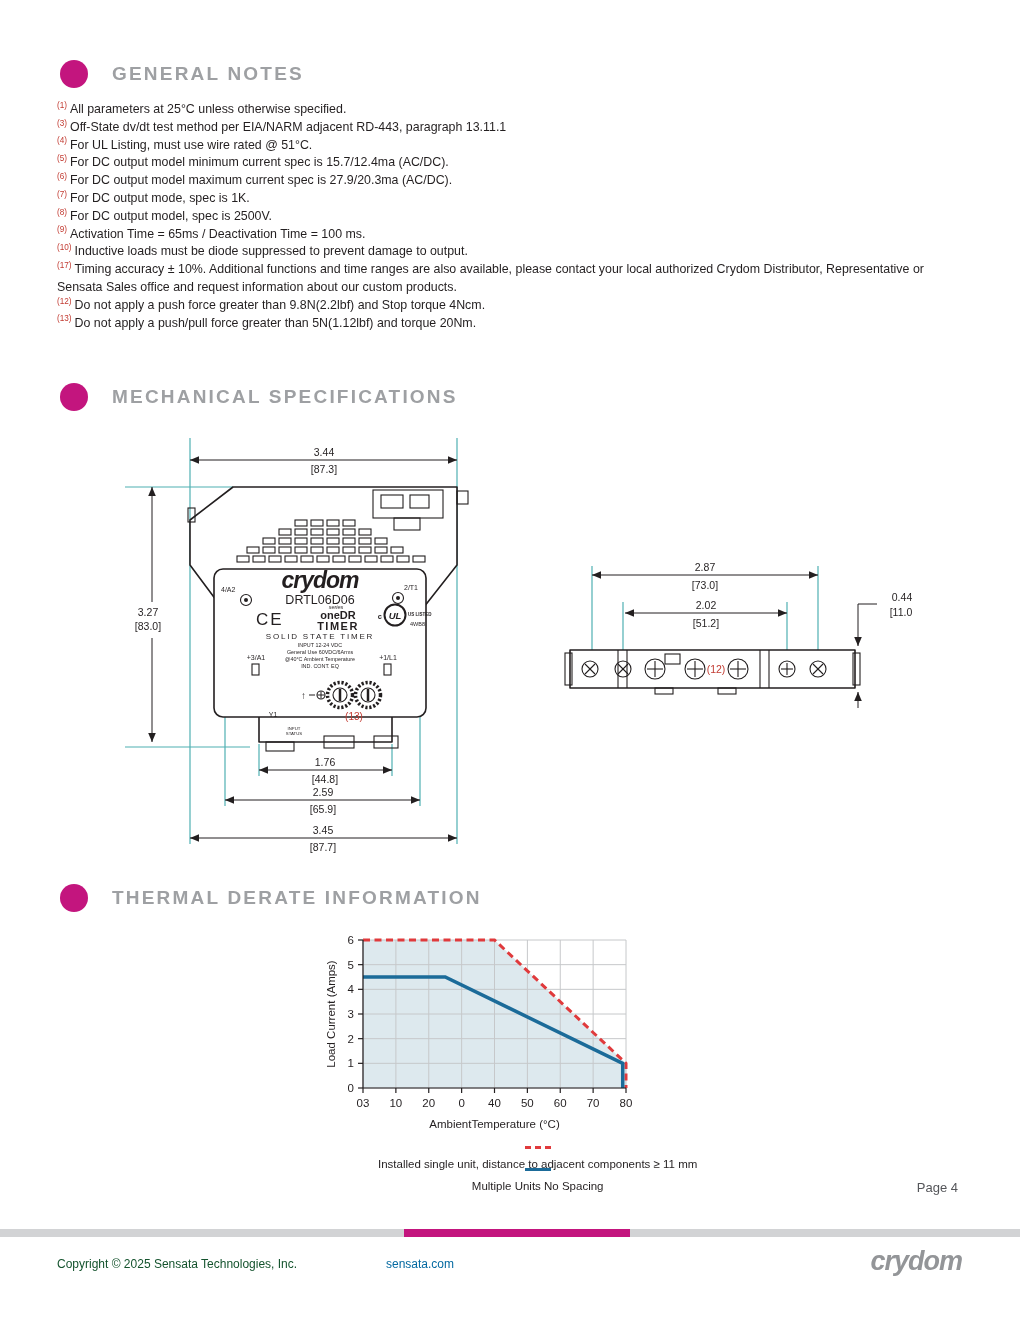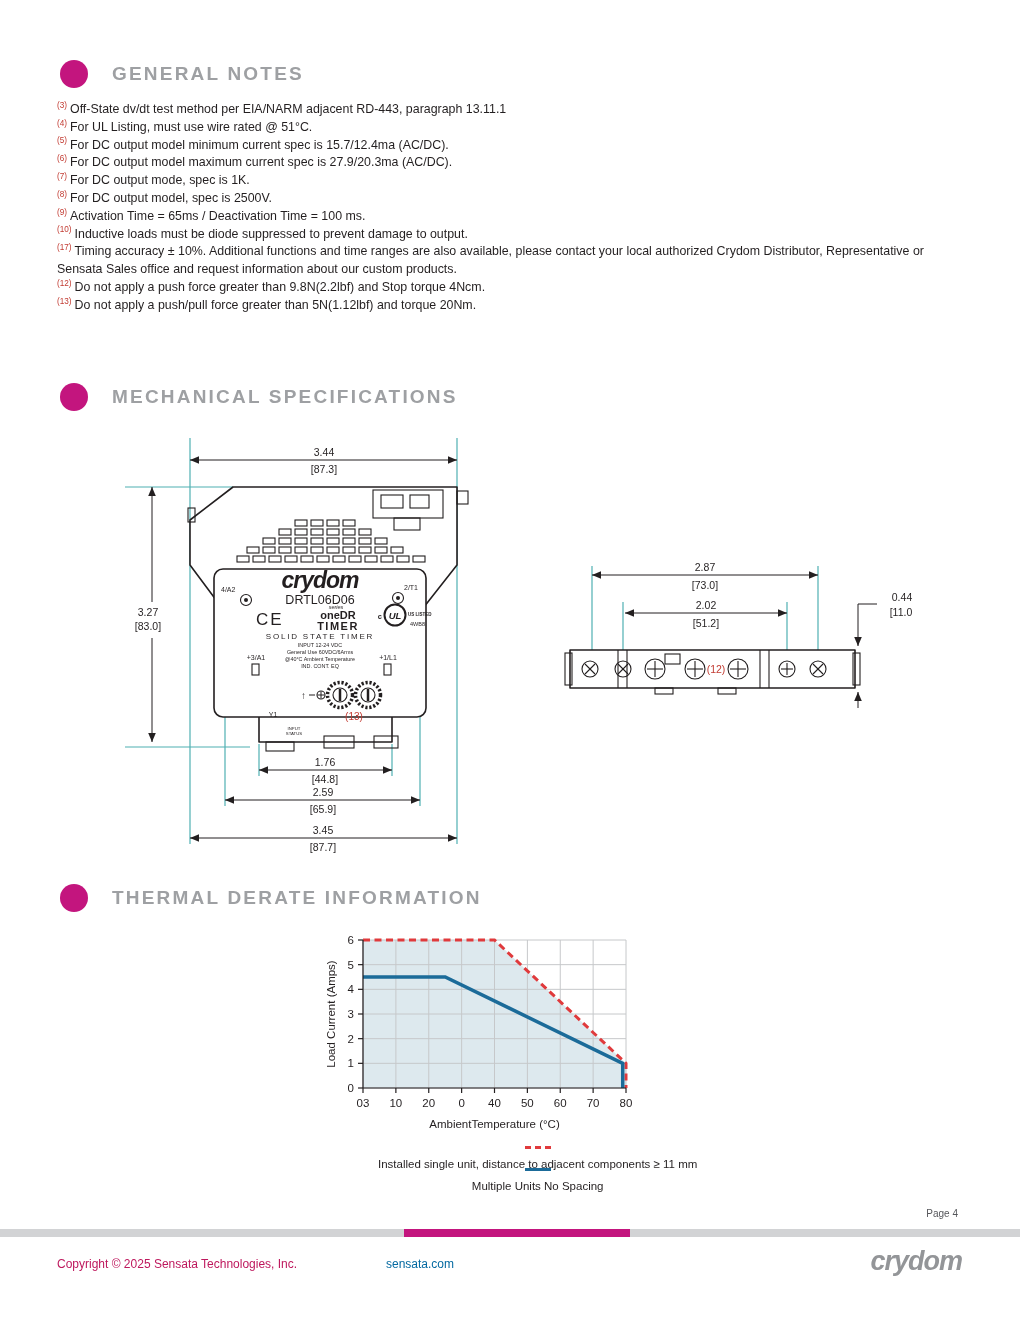--- a/index.html
+++ b/index.html
@@ -20,41 +20,42 @@
   .teal line{stroke:#4fb0b2;stroke-width:1.2;}
   .dim line{stroke:#231f20;stroke-width:1;}
   .dimtext{font-size:10.5px;text-anchor:middle;}
   .outline{fill:#ffffff;stroke:#231f20;stroke-width:1.6;stroke-linejoin:round;}
   .thin{fill:none;stroke:#231f20;stroke-width:1.1;}
   .legend{position:absolute;left:378px;top:1146px;}
   .legend-row{display:flex;align-items:center;gap:9px;height:22px;font-size:11.5px;color:#231f20;flex-direction:column;}
   .lg-marker{width:26px;flex:0 0 auto;}
   .lg-dash{border-top:3px dashed #e03a3c;}
   .lg-solid{border-top:3.5px solid #1b6b99;}
-  .page-label{position:absolute;right:62px;top:1208px;font-size:10px;color:#55565a;}
+  .page-label{position:absolute;right:62px;top:1180px;font-size:13px;color:#55565a;}
   .footer-bar{position:absolute;left:0;top:1229px;width:1020px;height:8px;background:#d2d3d5;}
   .footer-bar-accent{position:absolute;left:404px;top:0;width:226px;height:8px;background:#c3157e;}
-  .copyright{position:absolute;left:57px;top:1257px;font-size:12px;color:#be185d;text-align:right;}
+  .copyright{position:absolute;left:57px;top:1257px;font-size:12px;color:#14532d;text-align:right;}
   .website{position:absolute;left:0;top:1257px;width:840px;text-align:center;font-size:12px;color:#0369a1;}
   .brand-logo{position:absolute;right:58px;top:1246px;font-size:27px;font-weight:bold;font-style:italic;
               color:#939598;letter-spacing:-1px;}
   .crydom-front{font-size:23px;font-weight:bold;font-style:italic;letter-spacing:-1px;text-anchor:middle;}
   .red{fill:#c23b32;}
 </style>
 </head>
 <body>
 
 <div class="page">
 
   <div class="sec-header" id="hdr-general">
     <div class="dot"></div>
     <h2 class="sec-title">GENERAL NOTES</h2>
   </div>
 
   <div class="notes">
+    <div class="note"><sup>(1)</sup><span>All parameters at 25°C unless otherwise specified.</span></div>
     <div class="note"><sup>(3)</sup><span>Off-State dv/dt test method per EIA/NARM adjacent RD-443, paragraph 13.11.1</span></div>
     <div class="note"><sup>(4)</sup><span>For UL Listing, must use wire rated @ 51°C.</span></div>
     <div class="note"><sup>(5)</sup><span>For DC output model minimum current spec is 15.7/12.4ma (AC/DC).</span></div>
     <div class="note"><sup>(6)</sup><span>For DC output model maximum current spec is 27.9/20.3ma (AC/DC).</span></div>
     <div class="note"><sup>(7)</sup><span>For DC output mode, spec is 1K.</span></div>
     <div class="note"><sup>(8)</sup><span>For DC output model, spec is 2500V.</span></div>
     <div class="note"><sup>(9)</sup><span>Activation Time = 65ms / Deactivation Time = 100 ms.</span></div>
     <div class="note"><sup>(10)</sup><span>Inductive loads must be diode suppressed to prevent damage to output.</span></div>
     <div class="note"><sup>(17)</sup><span>Timing accuracy ± 10%. Additional functions and time ranges are also available, please contact your local authorized Crydom Distributor, Representative or Sensata Sales office and request information about our custom products.</span></div>
     <div class="note"><sup>(12)</sup><span>Do not apply a push force greater than 9.8N(2.2lbf) and Stop torque 4Ncm.</span></div>

